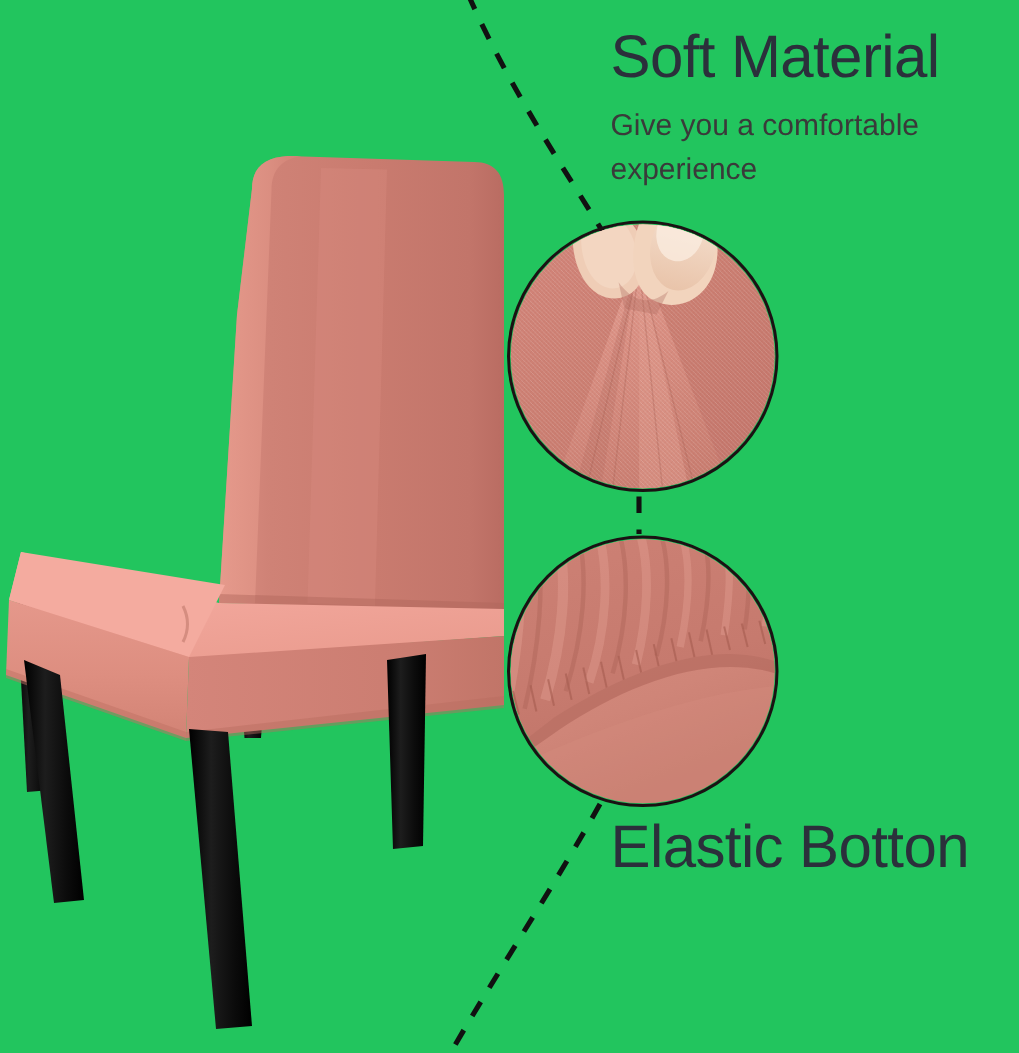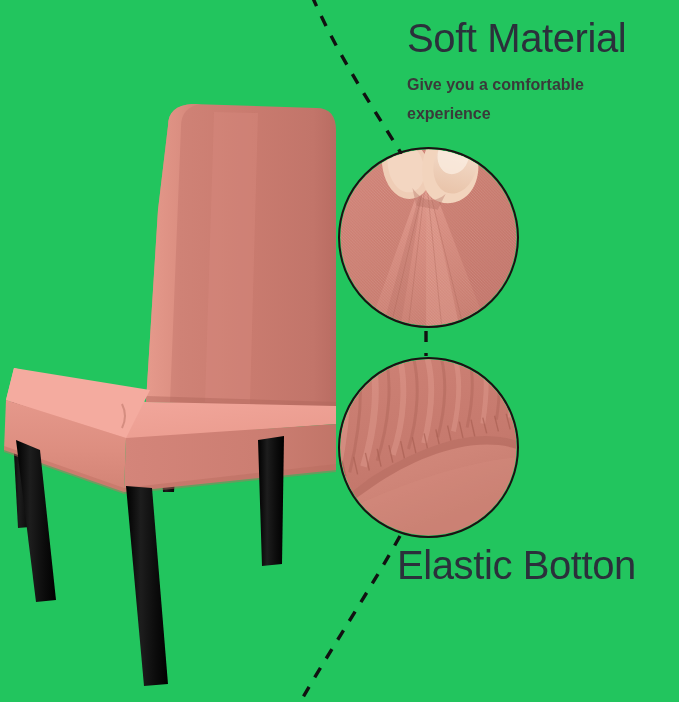--- a/index.html
+++ b/index.html
@@ -62,38 +62,38 @@
     height: 702px;
     pointer-events: none;
   }
 
   
   .text-block {
     position: absolute;
     width: 262px;
   }
   #block-soft-material { left: 407px; top: 16px; }
-  #block-elastic-bottom { left: 397px; top: 543px; }
+  #block-elastic-bottom { left: 407px; top: 543px; }
 
   .feature-heading {
     margin: 0 0 10px 0;
     font-family: "Liberation Sans", sans-serif;
     font-size: 40px;
     line-height: 44px;
     font-weight: 400;
     letter-spacing: -0.4px;
     color: #2b303b;
     white-space: nowrap;
   }
   .feature-description {
     margin: 0;
     font-family: "Liberation Sans", sans-serif;
-    font-size: 16px;
+    font-size: 20px;
     line-height: 29px;
-    font-weight: 700;
+    font-weight: 400;
     color: #3a3a3a;
   }
 </style>
 </head>
 <body>
 
 <div id="stage">
 
   <svg id="chair-illustration" viewBox="0 0 340 702" aria-hidden="true">
     <defs>

